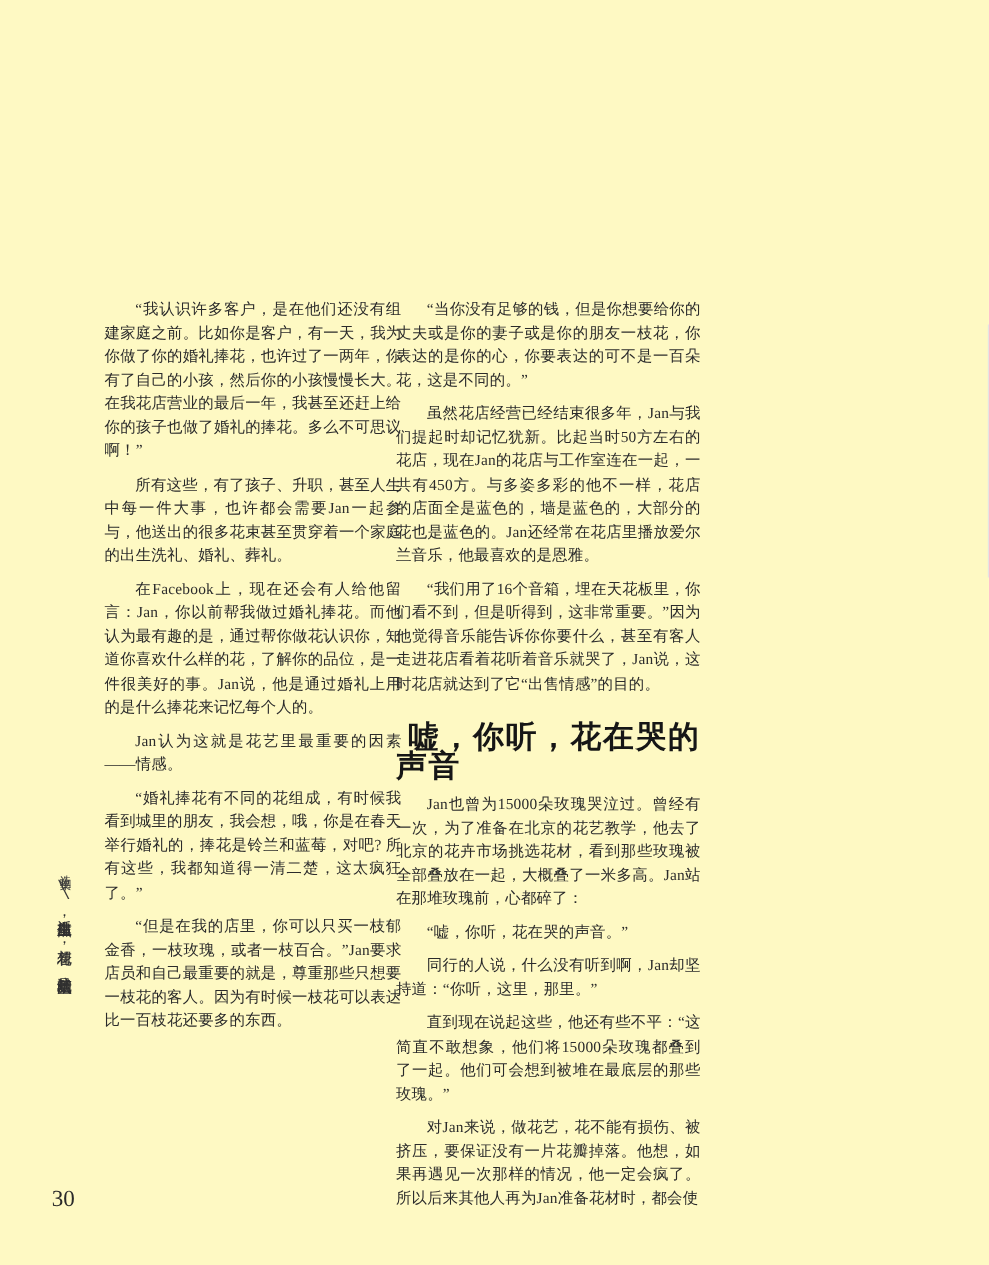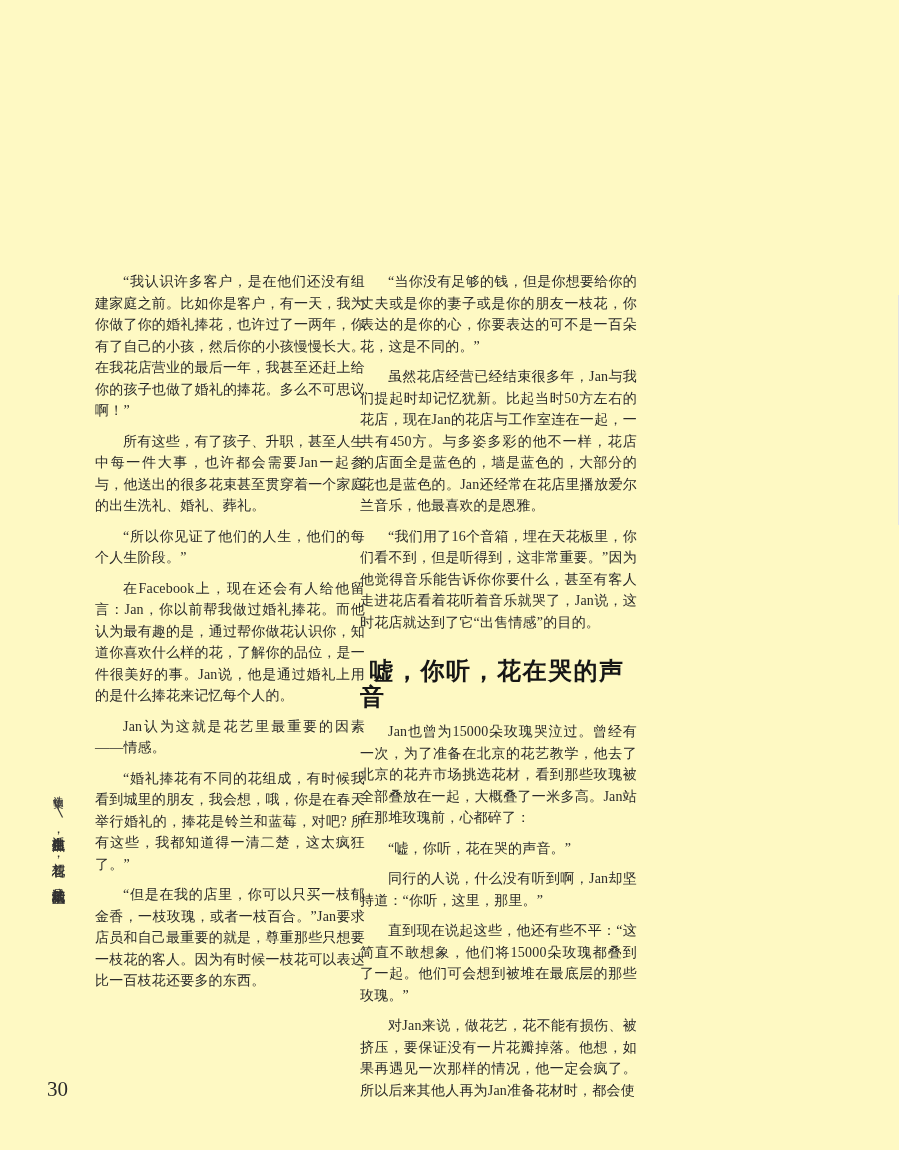--- a/index.html
+++ b/index.html
@@ -29,21 +29,21 @@
     margin: 0 0 9px 0;
     font-size: 14px;
     line-height: 21.5px;
     text-align: justify;
     text-indent: 2em;
     letter-spacing: 0.2px;
   }
 
   .section-heading {
     margin: 25px 0 11px 0;
-    font-size: 24px;
+    font-size: 28px;
     line-height: 26px;
     font-weight: 700;
     color: #161616;
     letter-spacing: 1.5px;
     text-indent: 0.4em;
   }
 
   
   .sidebar {
     position: absolute;
@@ -96,21 +96,20 @@
   }
 </style>
 </head>
 <body>
 
 <div class="page">
 
   <div class="column column-left">
     <p>“我认识许多客户，是在他们还没有组建家庭之前。比如你是客户，有一天，我为你做了你的婚礼捧花，也许过了一两年，你有了自己的小孩，然后你的小孩慢慢长大。在我花店营业的最后一年，我甚至还赶上给你的孩子也做了婚礼的捧花。多么不可思议啊！”</p>
     <p>所有这些，有了孩子、升职，甚至人生中每一件大事，也许都会需要Jan一起参与，他送出的很多花束甚至贯穿着一个家庭的出生洗礼、婚礼、葬礼。</p>
-    <p>“所以你见证了他们的人生，他们的每个人生阶段。”</p>
     <p>在Facebook上，现在还会有人给他留言：Jan，你以前帮我做过婚礼捧花。而他认为最有趣的是，通过帮你做花认识你，知道你喜欢什么样的花，了解你的品位，是一件很美好的事。Jan说，他是通过婚礼上用的是什么捧花来记忆每个人的。</p>
     <p>Jan认为这就是花艺里最重要的因素——情感。</p>
     <p>“婚礼捧花有不同的花组成，有时候我看到城里的朋友，我会想，哦，你是在春天举行婚礼的，捧花是铃兰和蓝莓，对吧? 所有这些，我都知道得一清二楚，这太疯狂了。”</p>
     <p>“但是在我的店里，你可以只买一枝郁金香，一枝玫瑰，或者一枝百合。”Jan要求店员和自己最重要的就是，尊重那些只想要一枝花的客人。因为有时候一枝花可以表达比一百枝花还要多的东西。</p>
   </div>
 
   <div class="column column-right">
     <p>“当你没有足够的钱，但是你想要给你的丈夫或是你的妻子或是你的朋友一枝花，你表达的是你的心，你要表达的可不是一百朵花，这是不同的。”</p>
     <p>虽然花店经营已经结束很多年，Jan与我们提起时却记忆犹新。比起当时50方左右的花店，现在Jan的花店与工作室连在一起，一共有450方。与多姿多彩的他不一样，花店的店面全是蓝色的，墙是蓝色的，大部分的花也是蓝色的。Jan还经常在花店里播放爱尔兰音乐，他最喜欢的是恩雅。</p>
     <p>“我们用了16个音箱，埋在天花板里，你们看不到，但是听得到，这非常重要。”因为他觉得音乐能告诉你你要什么，甚至有客人走进花店看着花听着音乐就哭了，Jan说，这时花店就达到了它“出售情感”的目的。</p>

